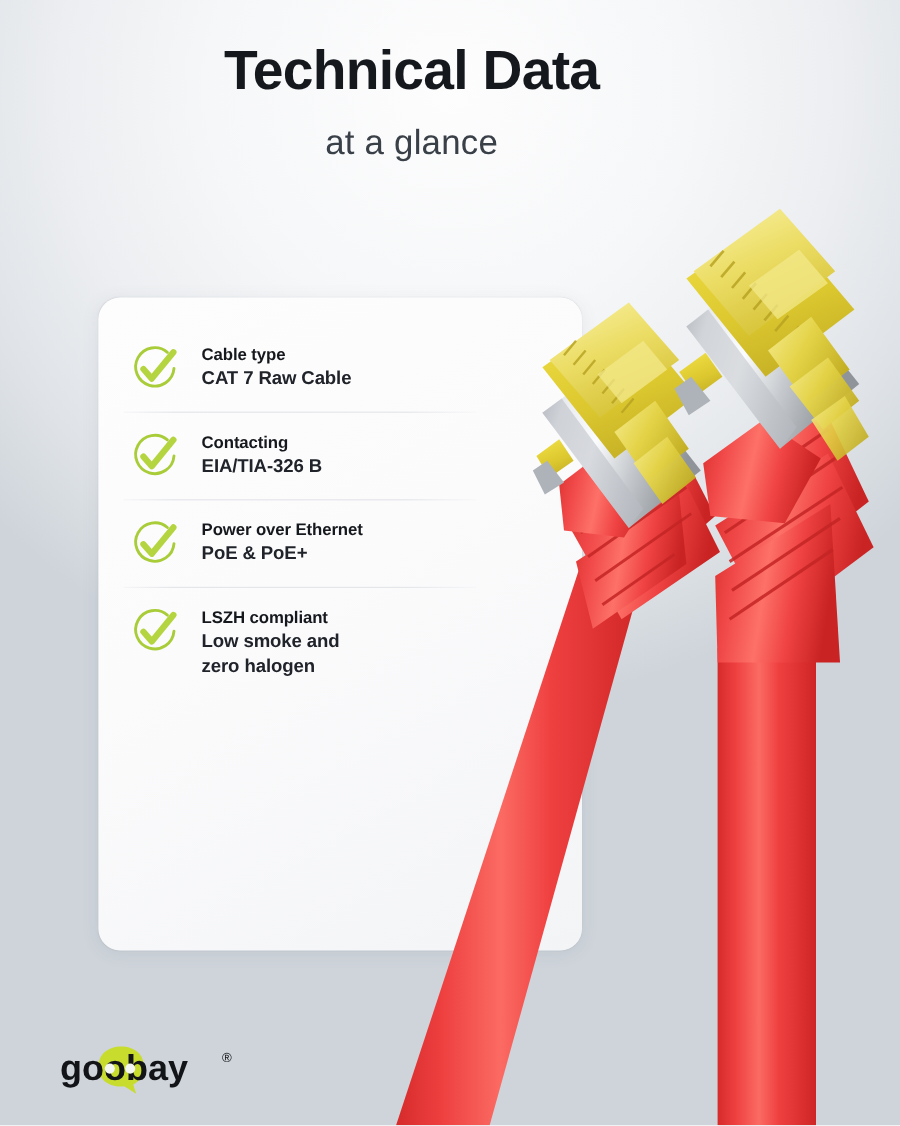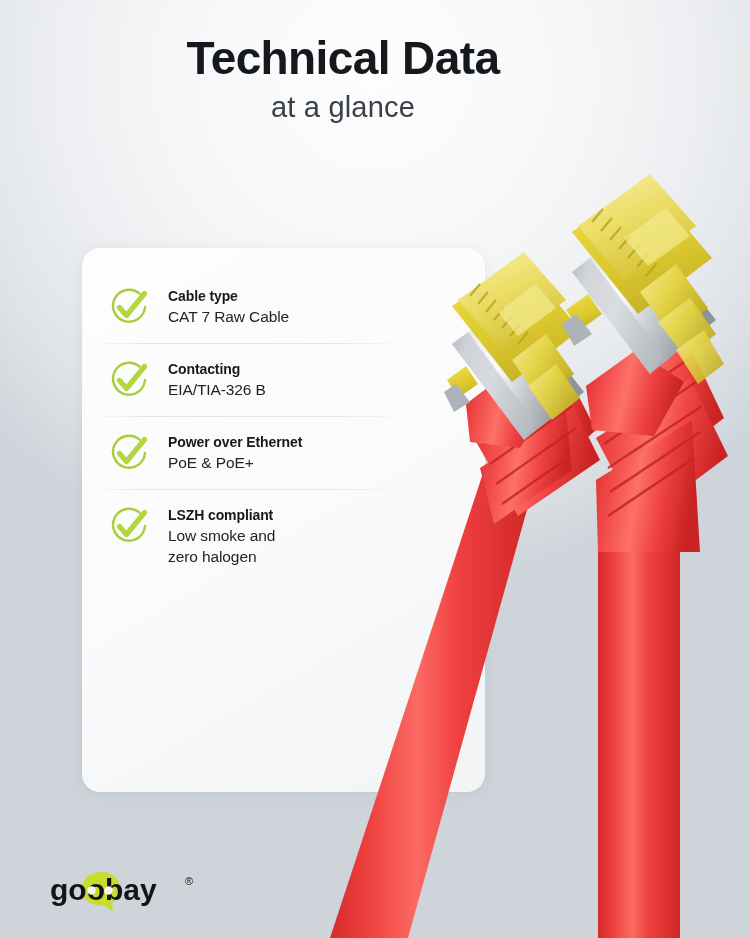--- a/index.html
+++ b/index.html
@@ -30,21 +30,21 @@
     z-index: 6;
   }
   .title {
     font-size: 46px;
     font-weight: 700;
     letter-spacing: -0.6px;
     color: #15181c;
     line-height: 1.08;
   }
   .subtitle {
-    margin-top: 8px;
+    margin-top: 20px;
     font-size: 29px;
     font-weight: 300;
     letter-spacing: 0.2px;
     color: #3a4048;
     line-height: 1.1;
   }
 
   
   .card {
     position: absolute;
@@ -95,21 +95,21 @@
   .row-text { padding-top: 4px; }
   .row-title {
     font-size: 14px;
     font-weight: 700;
     color: #15181c;
     letter-spacing: -0.1px;
     line-height: 1.28;
   }
   .row-value {
     font-size: 15.5px;
-    font-weight: 400;
+    font-weight: 700;
     color: #20242a;
     letter-spacing: -0.1px;
     line-height: 1.33;
     margin-top: 1px;
     white-space: pre-line;
   }
 
   
   .artwork {
     position: absolute;

